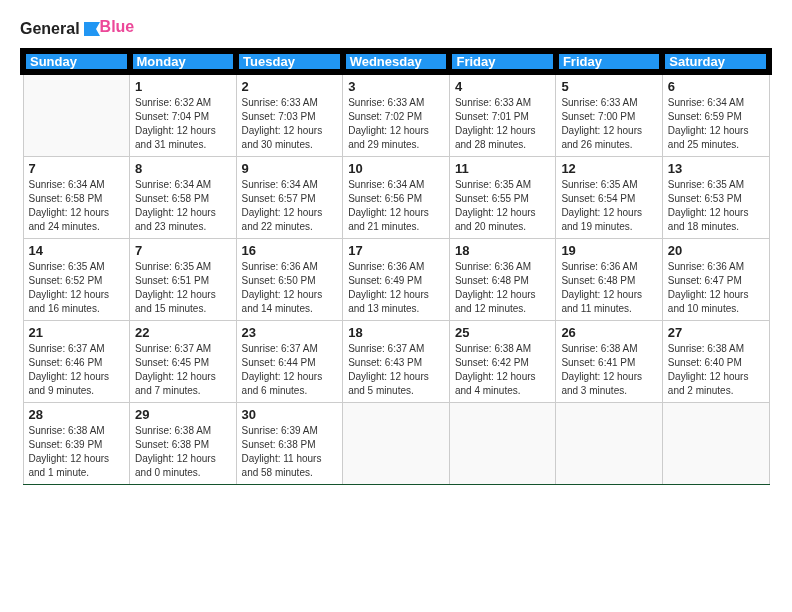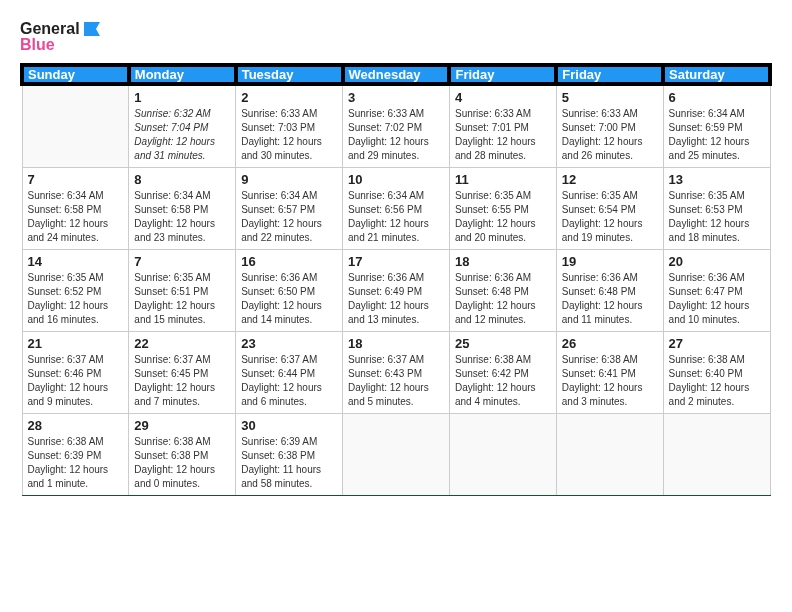--- a/index.html
+++ b/index.html
@@ -38,21 +38,21 @@
       border-collapse: collapse;
       border: 1px solid #ccc;
     }
     .calendar th {
       background: #2196F3;
       color: #fff;
       font-size: 13px;
       font-weight: bold;
       padding: 0 4px;
       text-align: left;
-      border: 4px solid #000000;
+      border: 6px solid #000000;
     }
     .calendar td {
       vertical-align: top;
       border: 1px solid #ccc;
       padding: 4px 5px;
       width: 107px;
       min-height: 80px;
       font-size: 10.5px;
       color: #333;
       background: #fff;
@@ -73,21 +73,21 @@
     }
     .last-row td {
       border-bottom: 1px solid #14532d;
     }
   </style>
 </head>
 <body>
 
 <div class="header">
   <div class="logo">
-  <div style="display:flex;flex-direction:column;line-height:1.1;">
+  <div style="display:flex;flex-direction:row;line-height:1.1;">
     <div style="display:flex;align-items:center;gap:2px;">
       <span style="font-size:16px;font-weight:bold;color:#222;">General</span>
       <svg width="18" height="14" viewBox="0 0 18 14">
         <polygon points="2,0 18,0 14,7 18,14 2,14" fill="#2196F3"></polygon>
       </svg>
     </div>
     <span style="font-size:16px;font-weight:bold;color:#ec4899;margin-top:-2px;">Blue</span>
   </div>
 </div>
   <div class="title-block">
@@ -106,21 +106,21 @@
         <th>Friday</th>
         <th>Friday</th>
         <th>Saturday</th>
       </tr>
   </thead>
   <tbody id="calendar-body">
   <tr>
         <td class="empty"></td>
         <td>
           <div class="day-num">1</div>
-          <div class="day-info" style="white-space: pre-line; font-style: italic;">Sunrise: 6:32 AM
+          <div class="day-info" style="white-space: pre-line;">Sunrise: 6:32 AM
 Sunset: 7:04 PM
 Daylight: 12 hours
 and 31 minutes.</div>
         </td>
         <td>
           <div class="day-num">2</div>
           <div class="day-info" style="white-space: pre-line;">Sunrise: 6:33 AM
 Sunset: 7:03 PM
 Daylight: 12 hours
 and 30 minutes.</div>

